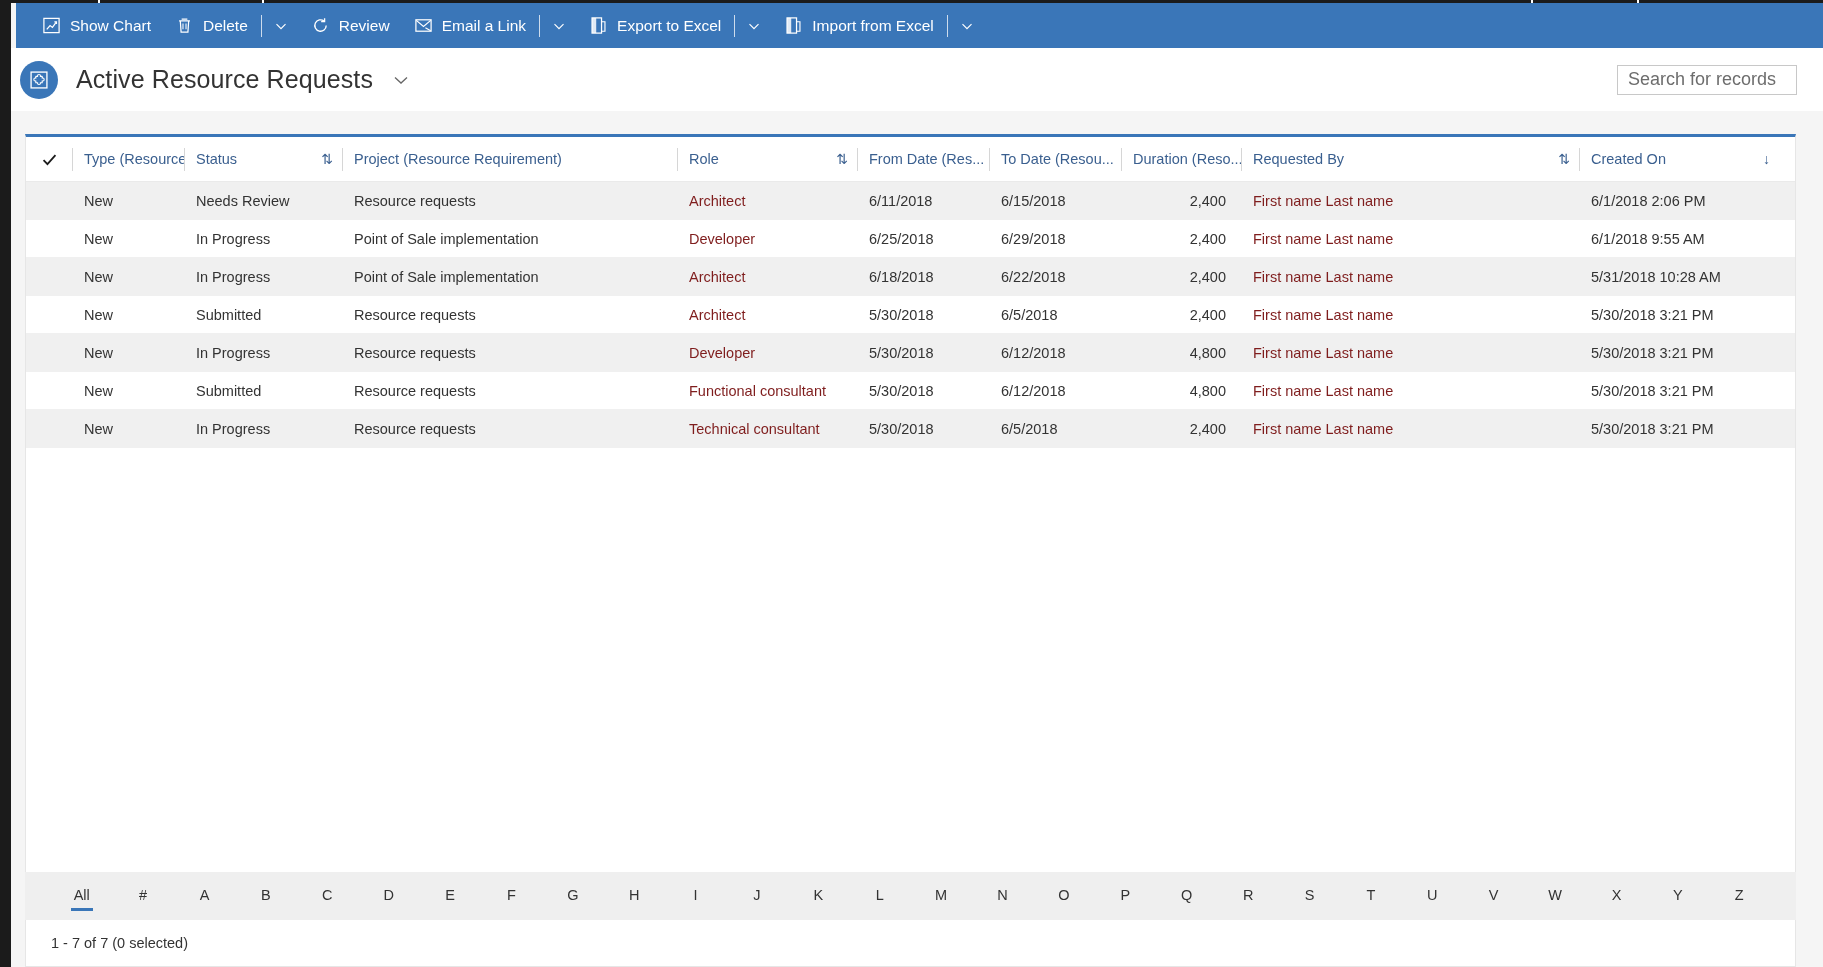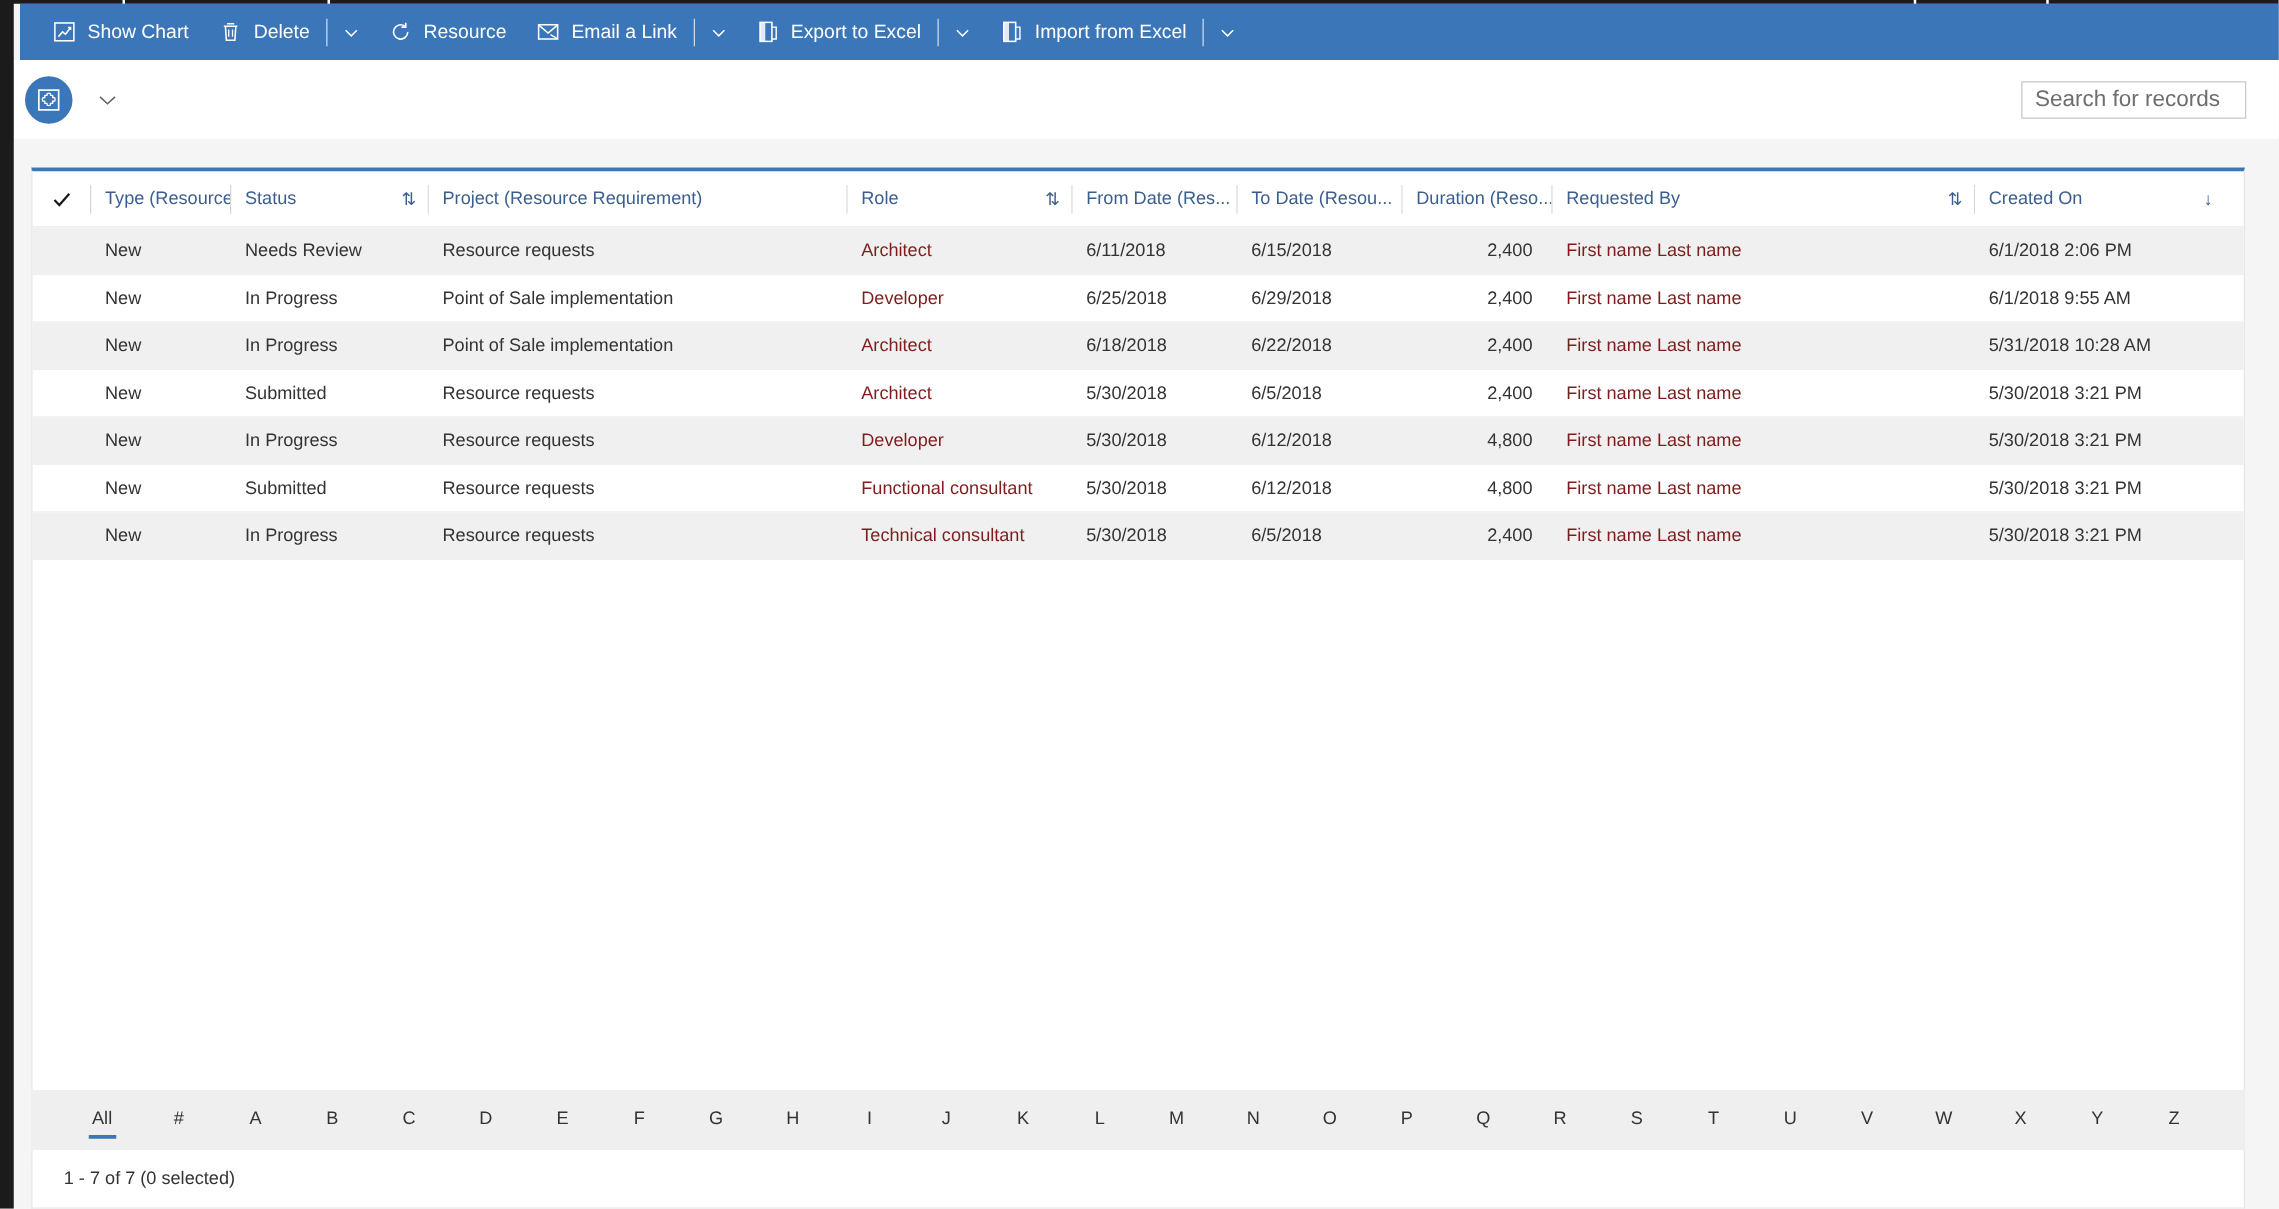--- a/index.html
+++ b/index.html
@@ -236,21 +236,21 @@
           <path d="M5 8 L10 13 L15 8" fill="none" stroke="#fff" stroke-width="1.3"></path>
         </svg>
       </div>
       <div class="cmd-btn">
         <span class="cmd-ico">
           <svg viewBox="0 0 20 20">
             <path d="M16 10a6 6 0 1 1-2.2-4.6" fill="none" stroke="#fff" stroke-width="1.4"></path>
             <path d="M14.3 2.4v3.6h-3.6" fill="none" stroke="#fff" stroke-width="1.4"></path>
           </svg>
         </span>
-        <span>Resource</span>
+        <span>Review</span>
       </div>
       <div class="cmd-btn">
         <span class="cmd-ico">
           <svg viewBox="0 0 20 20">
             <rect x="2" y="4" width="16" height="12" fill="none" stroke="#fff" stroke-width="1.3"></rect>
             <path d="M2.4 4.6 L10 11 L17.6 4.6" fill="none" stroke="#fff" stroke-width="1.3"></path>
             <path d="M12 12.4 L17.6 15.6" stroke="#fff" stroke-width="1.2"></path>
           </svg>
         </span>
         <span>Email a Link</span>
@@ -295,20 +295,21 @@
       </div>
     </div>
 
   <div class="page-header">
     <div class="entity-badge">
       <svg viewBox="0 0 24 24" aria-hidden="true">
         <rect x="2.5" y="2.5" width="19" height="19" fill="none" stroke="#ffffff" stroke-width="1.6"></rect>
         <path d="M12 5.4c-1 0-1.8.7-1.8 1.5 0 .4.2.7.2.7H8.2v2.2s-.3-.2-.8-.2c-.9 0-1.6.8-1.6 1.8s.7 1.8 1.6 1.8c.5 0 .8-.2.8-.2v2.2h2.2s-.2.3-.2.7c0 .8.8 1.5 1.8 1.5s1.8-.7 1.8-1.5c0-.4-.2-.7-.2-.7h2.2v-2.2s.3.2.8.2c.9 0 1.6-.8 1.6-1.8s-.7-1.8-1.6-1.8c-.5 0-.8.2-.8.2V7.6h-2.2s.2-.3.2-.7c0-.8-.8-1.5-1.8-1.5z" fill="none" stroke="#ffffff" stroke-width="1.3" stroke-linejoin="round"></path>
       </svg>
     </div>
+    <div class="page-title">Active Resource Requests</div>
     <div class="title-caret">
       <svg width="20" height="20" viewBox="0 0 20 20" aria-hidden="true">
         <path d="M4 7.5 L10 13 L16 7.5" fill="none" stroke="#666666" stroke-width="1.3"></path>
       </svg>
     </div>
     <div class="header-spacer"></div>
     <div class="search-box">
       <input class="search-input" type="text" placeholder="Search for records" style="">
       <span class="search-icon">
         <svg width="17" height="17" viewBox="0 0 20 20" aria-hidden="true">

